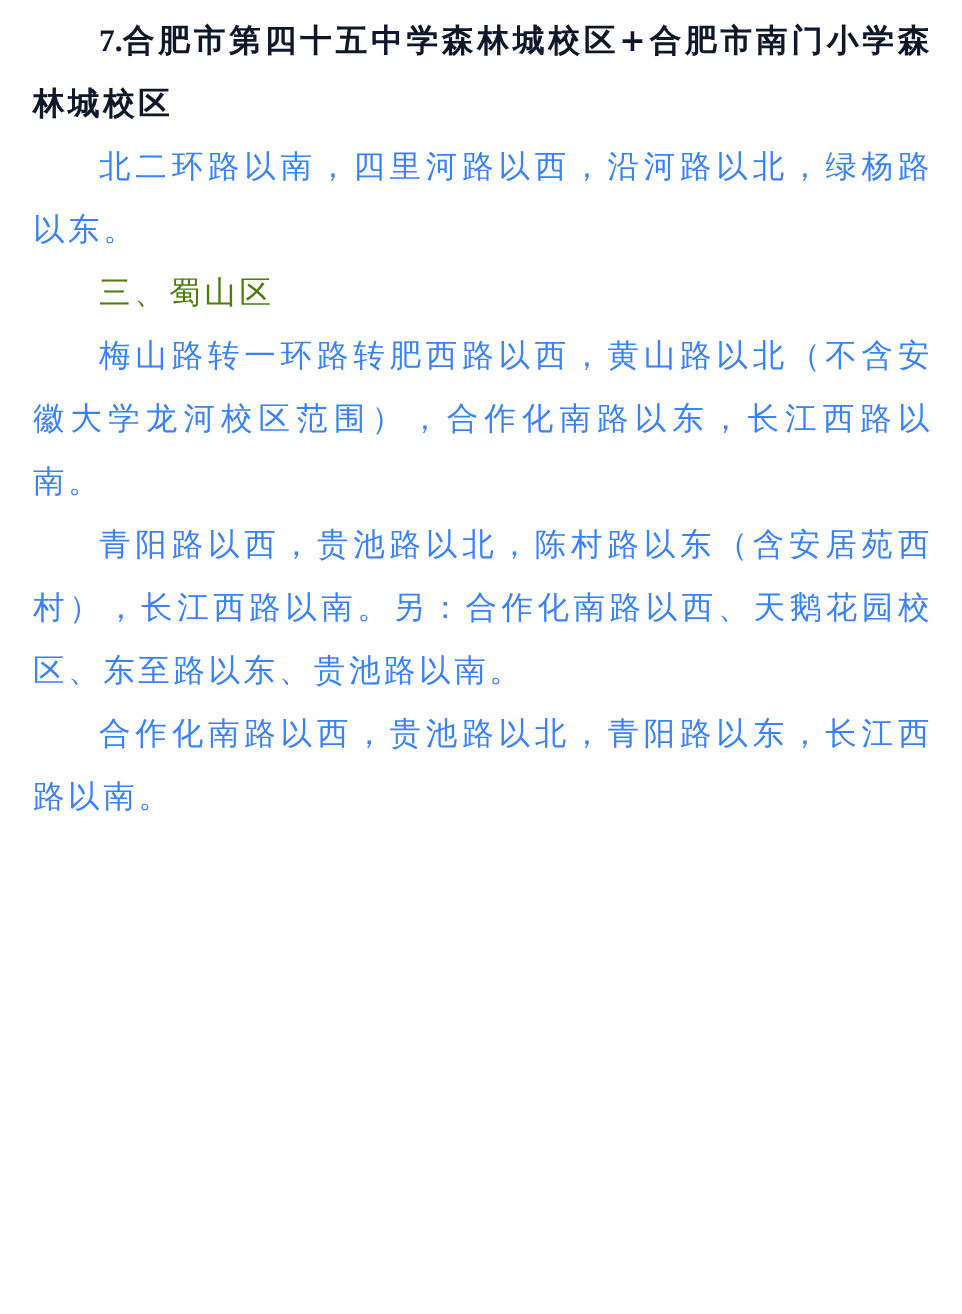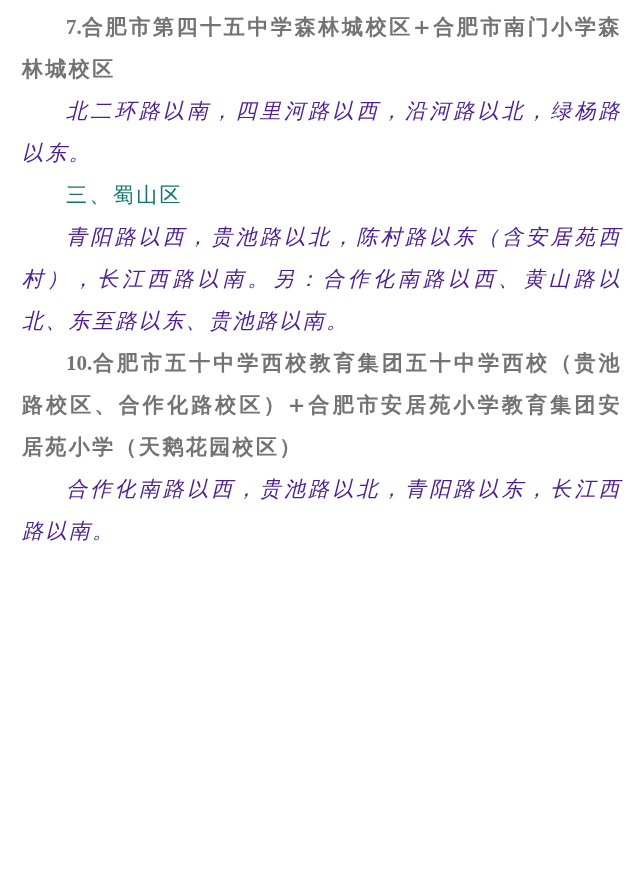--- a/index.html
+++ b/index.html
@@ -26,50 +26,49 @@
       font-size: 21px;
       line-height: 42px;
       letter-spacing: 2.4px;
       text-indent: 44px;
       text-align: justify;
       text-align-last: left;
       word-break: break-all;
     }
     .para.heading {
       font-weight: bold;
-      color: #737373;
+      color: #0f172a;
     }
     .para.body {
       font-weight: normal;
-      color: #4c1d95;
-      font-style: italic;
+      color: #3b82f6;
     }
     .para.section {
       font-weight: normal;
-      color: #0f766e;
+      color: #4d7c0f;
     }
     .num {
       font-family: "Liberation Serif", "DejaVu Serif", serif;
       font-weight: bold;
       letter-spacing: 0;
     }
   </style>
 </head>
 <body>
 
 <div class="page">
 
   <p class="para heading"><span class="num">7.</span><span>合肥市第四十五中学森林城校区+合肥市南门小学森林城校区</span></p>
 
   <p class="para body">北二环路以南，四里河路以西，沿河路以北，绿杨路以东。</p>
 
   <p class="para section">三、蜀山区</p>
 
 
+  <p class="para body">梅山路转一环路转肥西路以西，黄山路以北（不含安徽大学龙河校区范围），合作化南路以东，长江西路以南。</p>
 
 
-  <p class="para body">青阳路以西，贵池路以北，陈村路以东（含安居苑西村），长江西路以南。另：合作化南路以西、黄山路以北、东至路以东、贵池路以南。</p>
+  <p class="para body">青阳路以西，贵池路以北，陈村路以东（含安居苑西村），长江西路以南。另：合作化南路以西、天鹅花园校区、东至路以东、贵池路以南。</p>
 
-  <p class="para heading"><span class="num">10.</span><span>合肥市五十中学西校教育集团五十中学西校（贵池路校区、合作化路校区）+合肥市安居苑小学教育集团安居苑小学（天鹅花园校区）</span></p>
 
   <p class="para body">合作化南路以西，贵池路以北，青阳路以东，长江西路以南。</p>
 
 </div>
 
 </body></html>

